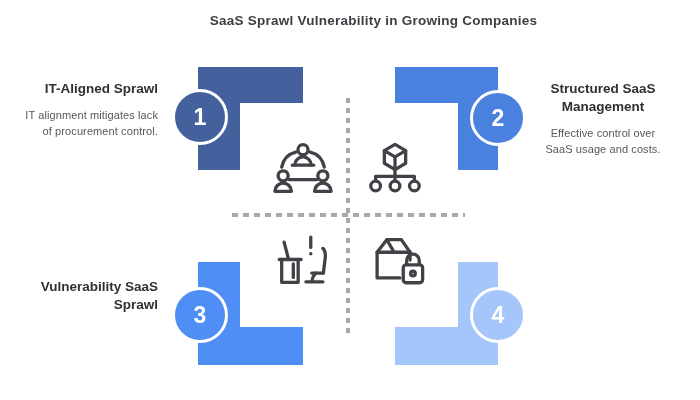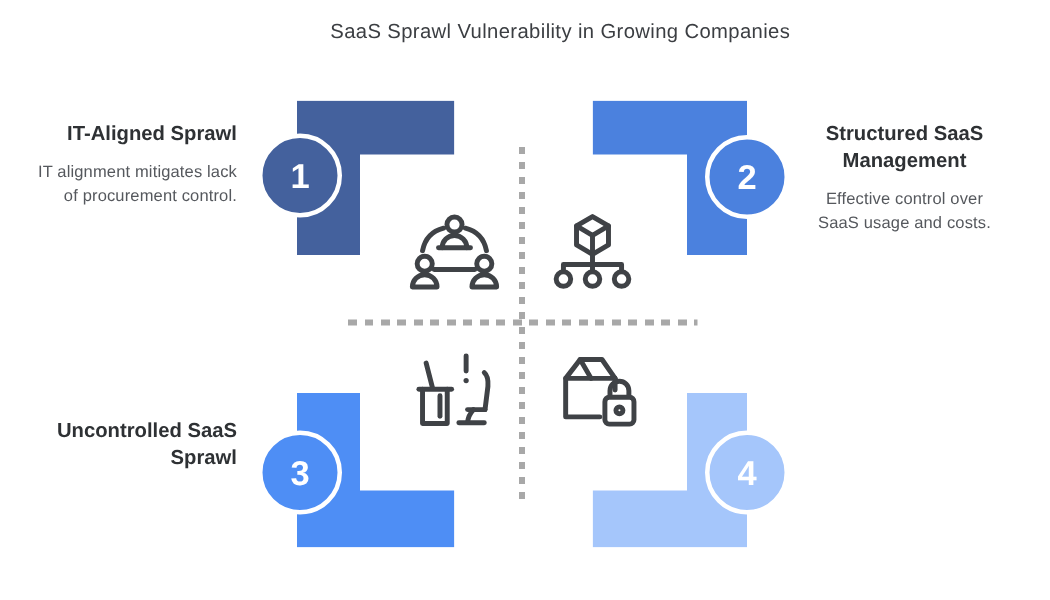--- a/index.html
+++ b/index.html
@@ -5,21 +5,21 @@
   html,body{margin:0;padding:0;}
   body{
     width:700px;height:400px;position:relative;overflow:hidden;
     background:#ffffff;
     font-family:"Liberation Sans", sans-serif;
   }
   .stage{position:absolute;inset:0;}
 
   .page-title{
     position:absolute;left:0;right:0;top:13px;margin:0;
-    text-align:center;font-size:13.5px;font-weight:400;
+    text-align:center;font-size:13.5px;font-weight:700;
     letter-spacing:.25px;color:var(--titleText,#3B3E42);padding-left:47px;
   }
 
   
   .lshape{position:absolute;}
   .lshape.q1{left:198px;top:67px;width:105px;height:103px;background:var(--q1,#44619D);
     clip-path:polygon(0 0,105px 0,105px 36px,42px 36px,42px 103px,0 103px);}
   .lshape.q2{left:395px;top:67px;width:103px;height:103px;background:var(--q2,#4B81DE);
     clip-path:polygon(0 0,103px 0,103px 103px,63px 103px,63px 36px,0 36px);}
   .lshape.q3{left:198px;top:262px;width:105px;height:103px;background:var(--q3,#4E8EF5);
@@ -160,17 +160,17 @@
     <h2>IT-Aligned Sprawl</h2>
     <p>IT alignment mitigates lack of procurement control.</p>
   </div>
 
   <div class="qtext t2">
     <h2>Structured SaaS Management</h2>
     <p>Effective control over SaaS usage and costs.</p>
   </div>
 
   <div class="qtext t3">
-    <h2>Uncontrolled SaaS Sprawl</h2>
+    <h2>Vulnerability SaaS Sprawl</h2>
   </div>
 
 
 </div>
 
 </body></html>

